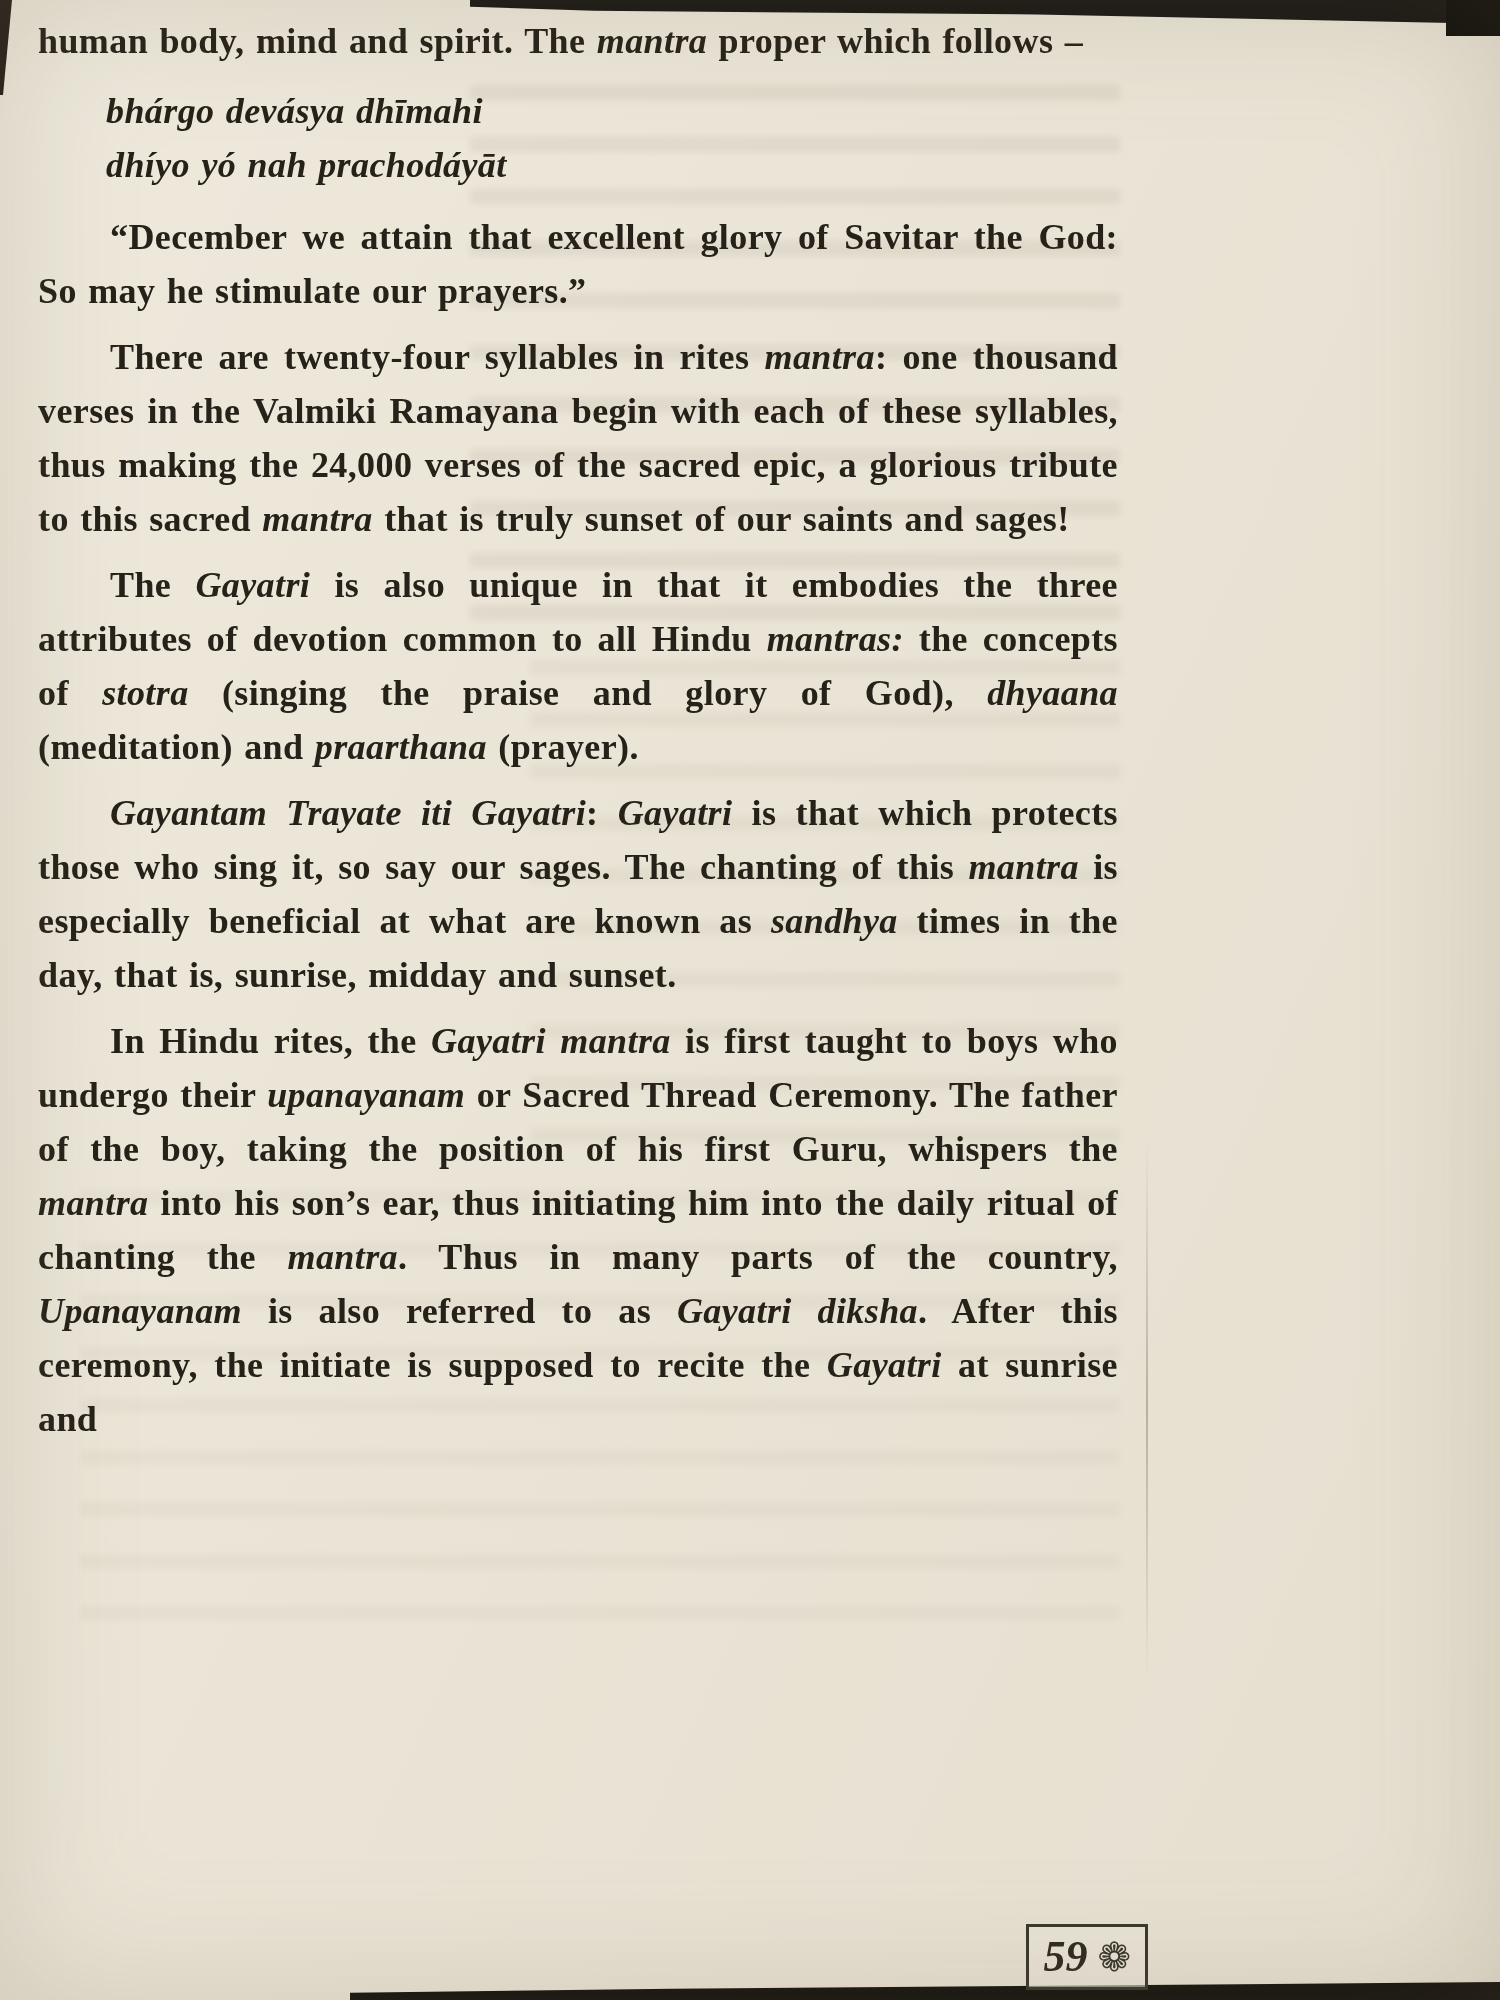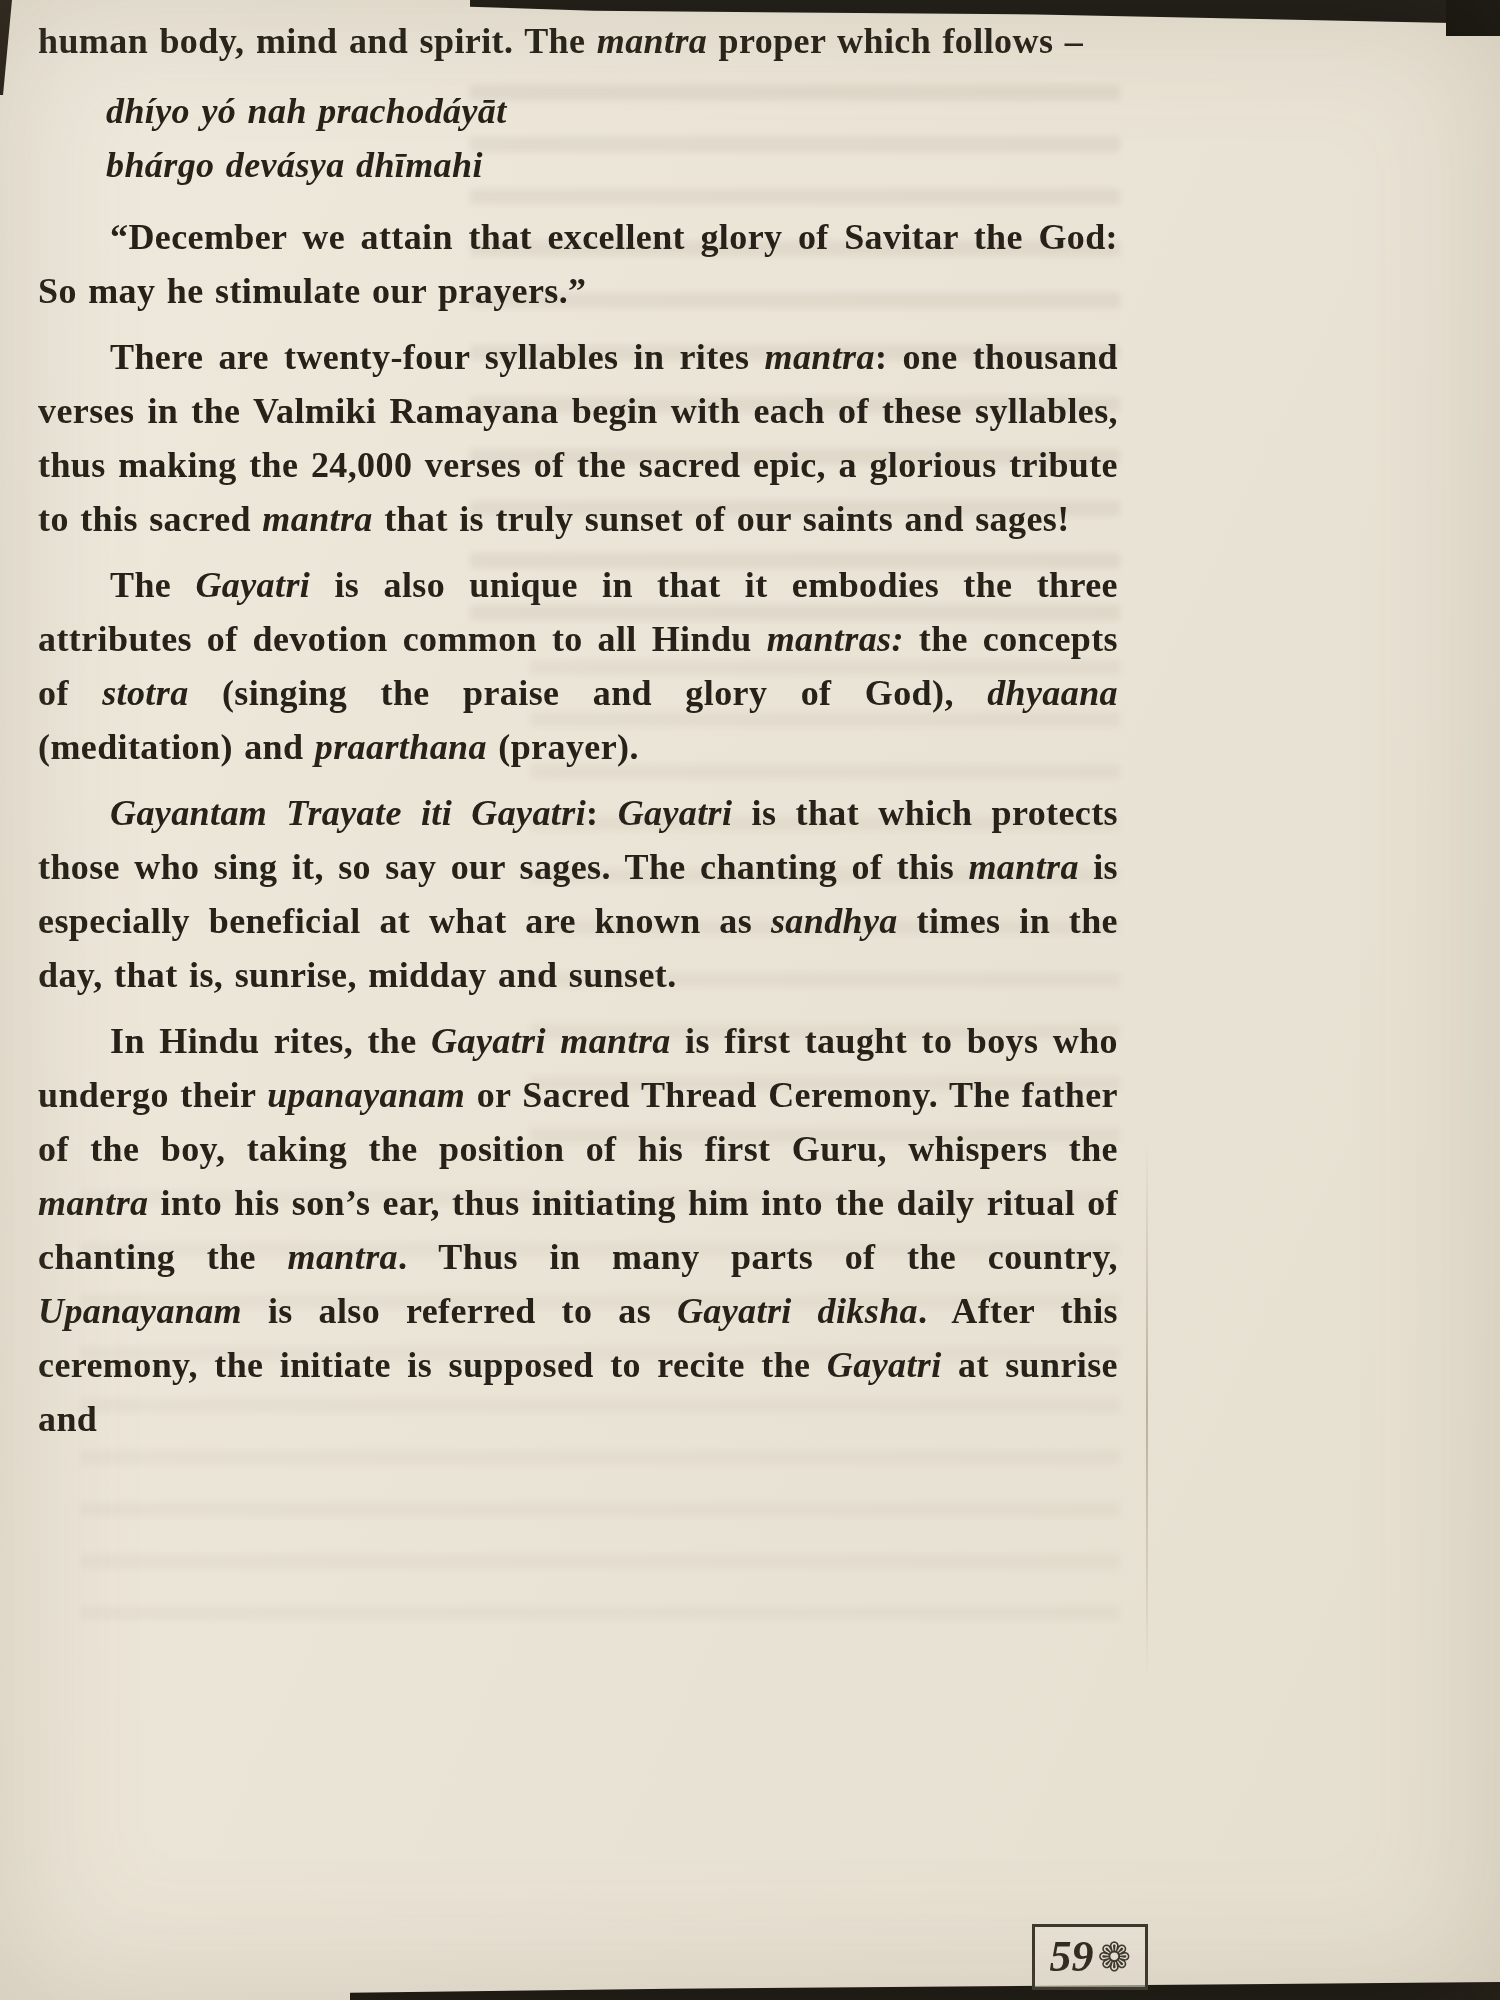--- a/index.html
+++ b/index.html
@@ -56,21 +56,21 @@
   .para{margin:0 0 12px 0;}
   .para.indent{text-indent:72px;}
   .it{font-style:italic;}
   .verse{
     margin:16px 0 18px 68px;font-style:italic;text-align:left;
   }
   .verse-line{display:block;}
   
   .page-num-box{
     position:absolute;right:352px;bottom:10px;
-    display:flex;align-items:center;gap:4px;
+    display:flex;align-items:center;gap:10px;
     border:3px solid #3a372c;padding:8px 14px;
     background:rgba(235,229,216,.6);
     color:#2e2a20;
   }
   .page-num{
     font-style:italic;font-weight:700;font-size:44px;line-height:1;
     font-family:"Liberation Serif","DejaVu Serif",serif;
   }
   .ornament{
     font-family:"DejaVu Sans",sans-serif;font-size:40px;line-height:1;color:#3a372c;
@@ -88,22 +88,22 @@
   <div class="scan-corner"></div>
   <div class="scan-bottom"></div>
   <div class="scan-left"></div>
   <div class="crease"></div>
 
   <div class="text-block">
 
     <p class="para"><span>human body, mind and spirit. The </span><span class="it">mantra</span><span> proper which follows –</span></p>
 
     <div class="verse">
+      <span class="verse-line">bhárgo devásya dhīmahi</span>
       <span class="verse-line">dhíyo yó nah prachodáyāt</span>
-      <span class="verse-line">bhárgo devásya dhīmahi</span>
     </div>
 
 
     <p class="para indent"><span>“December we attain that excellent glory of Savitar the God: So may he stimulate our prayers.”</span></p>
 
     <p class="para indent"><span>There are twenty-four syllables in rites </span><span class="it">mantra</span><span>: one thousand verses in the Valmiki Ramayana begin with each of these syllables, thus making the 24,000 verses of the sacred epic, a glorious tribute to this sacred </span><span class="it">mantra</span><span> that is truly sunset of our saints and sages!</span></p>
 
     <p class="para indent"><span>The </span><span class="it">Gayatri</span><span> is also unique in that it embodies the three attributes of devotion common to all Hindu </span><span class="it">mantras:</span><span> the concepts of </span><span class="it">stotra</span><span> (singing the praise and glory of God), </span><span class="it">dhyaana</span><span> (meditation) and </span><span class="it">praarthana</span><span> (prayer).</span></p>
 
     <p class="para indent"><span class="it">Gayantam Trayate iti Gayatri</span><span>: </span><span class="it">Gayatri</span><span> is that which protects those who sing it, so say our sages. The chanting of this </span><span class="it">mantra</span><span> is especially beneficial at what are known as </span><span class="it">sandhya</span><span> times in the day, that is, sunrise, midday and sunset.</span></p>

